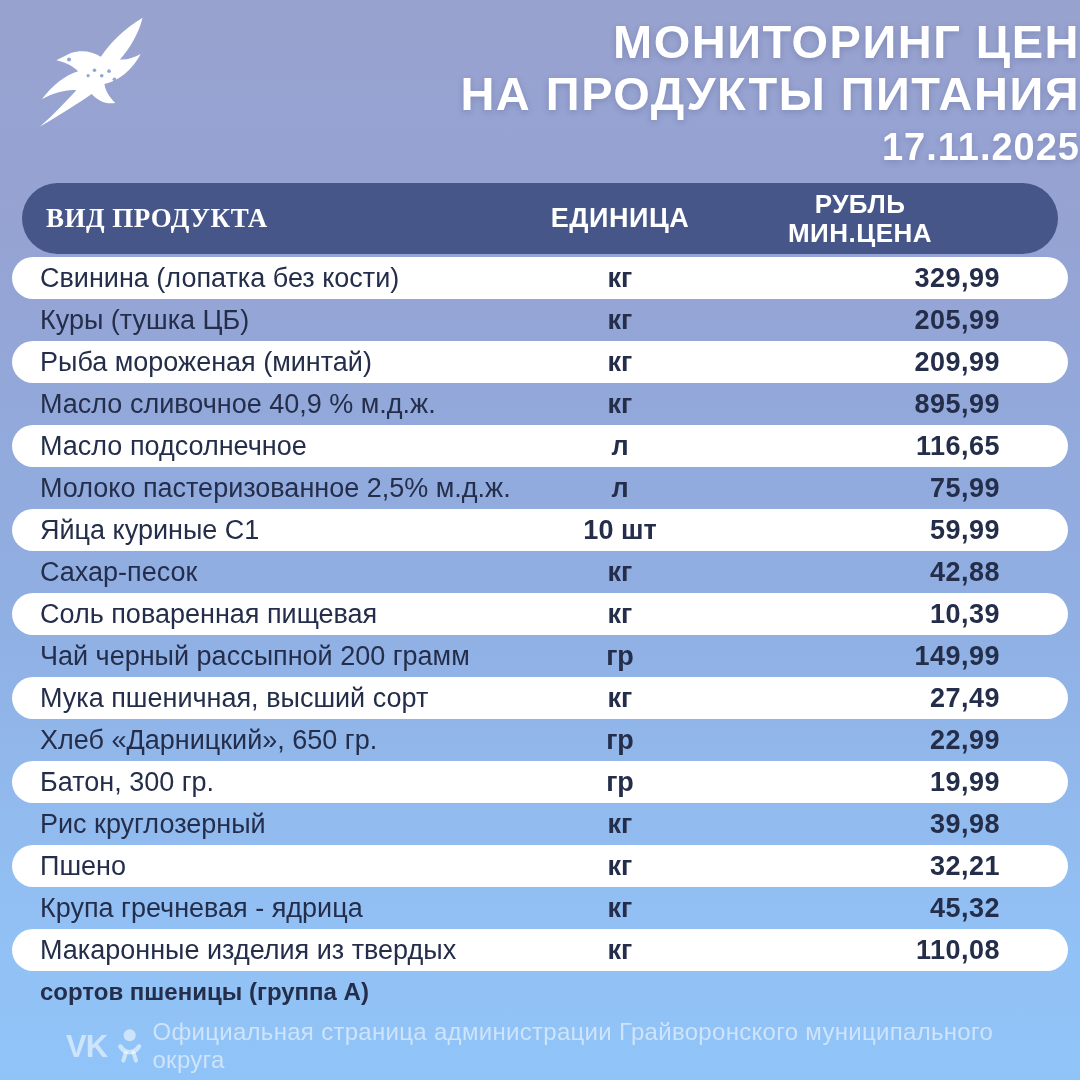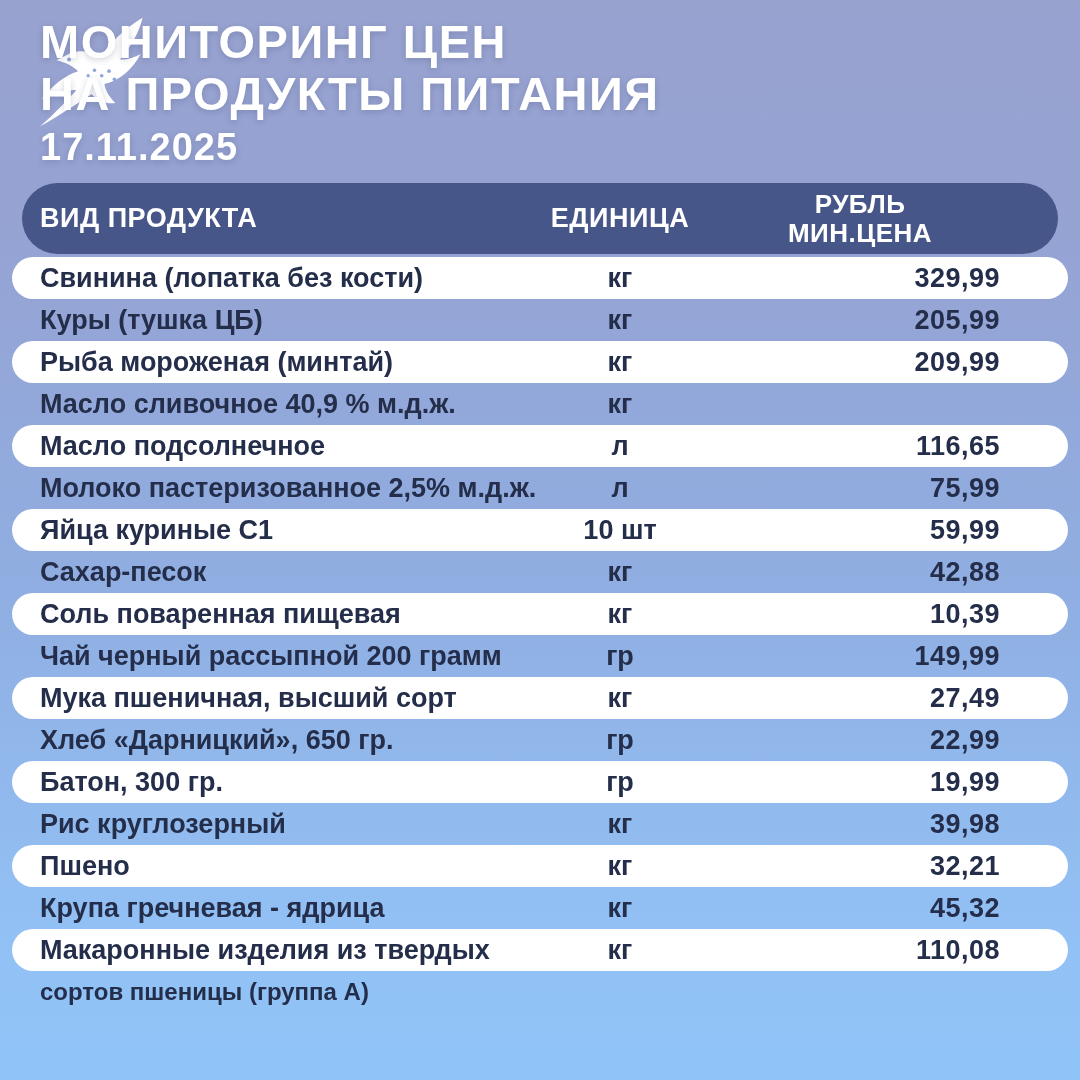--- a/index.html
+++ b/index.html
@@ -6,47 +6,47 @@
   body{
     width:1080px;height:1080px;overflow:hidden;
     font-family:"Liberation Sans","DejaVu Sans",sans-serif;
   }
   .poster{
     position:relative;width:1080px;height:1080px;overflow:hidden;
     background:linear-gradient(180deg,#98a2cf 0%,#95a3d3 22%,#90aee2 55%,#92c0f4 85%,#90c4f8 100%);
   }
   
   .logo{position:absolute;left:25px;top:14px;width:148px;height:118px;}
-  .titles{position:absolute;left:40px;right:0;top:16px;text-align:left;color:#ffffff;}
+  .titles{position:absolute;left:40px;right:0;top:16px;text-align:right;color:#ffffff;}
   .title-line{
     font-size:47px;font-weight:700;letter-spacing:1.5px;line-height:52px;
     text-shadow:0 2px 6px rgba(40,50,90,0.22);
   }
   .title-date{
     font-size:38px;font-weight:700;letter-spacing:1px;line-height:46px;margin-top:4px;
     text-shadow:0 2px 6px rgba(40,50,90,0.22);
   }
   
   .thead{
     position:absolute;left:22px;top:183px;width:1036px;height:71px;
     background:#475689;border-radius:36px;color:#ffffff;
     display:grid;grid-template-columns:498px 200px 280px 1fr;align-items:center;
   }
-  .thead .col-product{padding-left:18px;font-size:27px;font-weight:700;letter-spacing:0.5px;}
+  .thead .col-product{padding-left:24px;font-size:27px;font-weight:700;letter-spacing:0.5px;font-family:Liberation Serif, serif;}
   .thead .col-unit{text-align:center;font-size:27px;font-weight:700;letter-spacing:0.5px;}
   .thead .col-price{text-align:center;font-size:26px;font-weight:700;line-height:29px;letter-spacing:0.5px;}
   
   .rows{position:absolute;left:12px;top:257px;width:1056px;}
   .row{
     height:42px;display:grid;grid-template-columns:508px 200px 280px 1fr;
     align-items:center;color:#242e4a;
   }
   .row.pill{background:#ffffff;border-radius:21px;}
   .cell{white-space:nowrap;}
-  .cell.product{padding-left:28px;font-size:27px;font-weight:700;}
+  .cell.product{padding-left:28px;font-size:27px;font-weight:400;}
   .cell.unit{text-align:center;font-size:27px;font-weight:700;}
   .cell.price{text-align:right;font-size:27px;font-weight:700;letter-spacing:0.5px;}
   .continuation{
     margin-top:7px;padding-left:28px;font-size:24px;font-weight:700;color:#242e4a;
   }
   
   .footer{
     position:absolute;left:66px;top:1024px;right:30px;height:44px;
     display:flex;align-items:center;gap:10px;color:rgba(255,255,255,0.55);
   }
@@ -112,20 +112,21 @@
     </div>
       <div class="row pill">
       <div class="cell product">Рыба мороженая (минтай)</div>
       <div class="cell unit">кг</div>
       <div class="cell price">209,99</div>
       <div></div>
     </div>
       <div class="row">
       <div class="cell product">Масло сливочное 40,9 % м.д.ж.</div>
       <div class="cell unit">кг</div>
+      <div class="cell price">895,99</div>
       <div></div>
     </div>
       <div class="row pill">
       <div class="cell product">Масло подсолнечное</div>
       <div class="cell unit">л</div>
       <div class="cell price">116,65</div>
       <div></div>
     </div>
       <div class="row">
       <div class="cell product">Молоко пастеризованное 2,5% м.д.ж.</div>
@@ -195,14 +196,23 @@
     </div>
       <div class="row pill">
       <div class="cell product">Макаронные изделия из твердых</div>
       <div class="cell unit">кг</div>
       <div class="cell price">110,08</div>
       <div></div>
     </div>
       <div class="continuation">сортов пшеницы (группа А)</div>
     </div>
 
+  <div class="footer">
+    <span class="vk-mark">VK</span>
+    <svg class="ok-mark" viewBox="0 0 26 38" aria-hidden="true">
+      <circle cx="13" cy="8" r="6.2" fill="rgba(255,255,255,0.55)"></circle>
+      <path d="M3.5,19.5 C6,23.5 9.5,25.3 13,25.3 C16.5,25.3 20,23.5 22.5,19.5" stroke="rgba(255,255,255,0.55)" stroke-width="4.6" fill="none" stroke-linecap="round"></path>
+      <path d="M9,26 L6.5,34 M17,26 L19.5,34" stroke="rgba(255,255,255,0.55)" stroke-width="4.2" fill="none" stroke-linecap="round"></path>
+    </svg>
+    <span class="footer-text">Официальная страница администрации Грайворонского муниципального округа</span>
+  </div>
 
 </div>
 
 </body></html>

